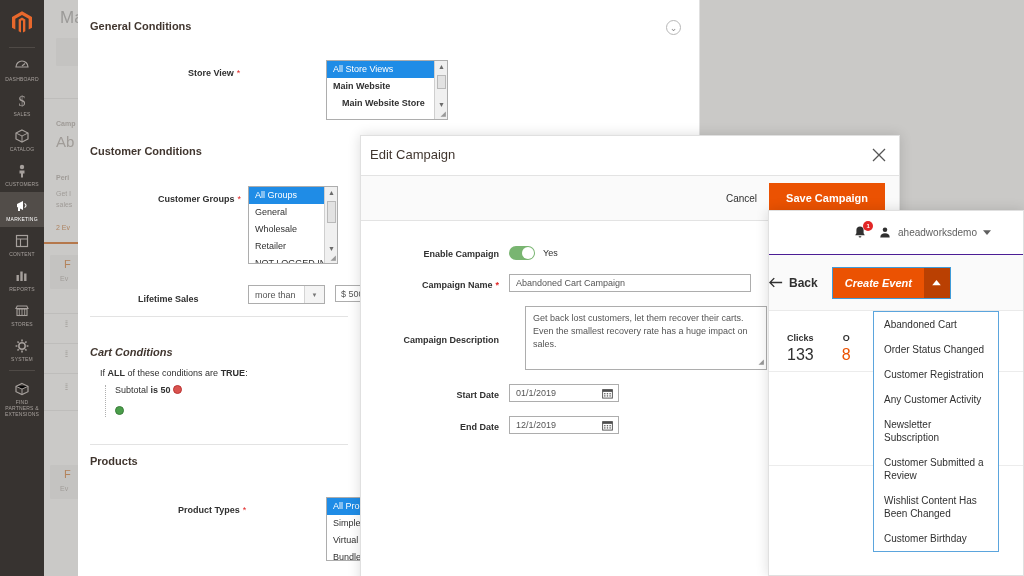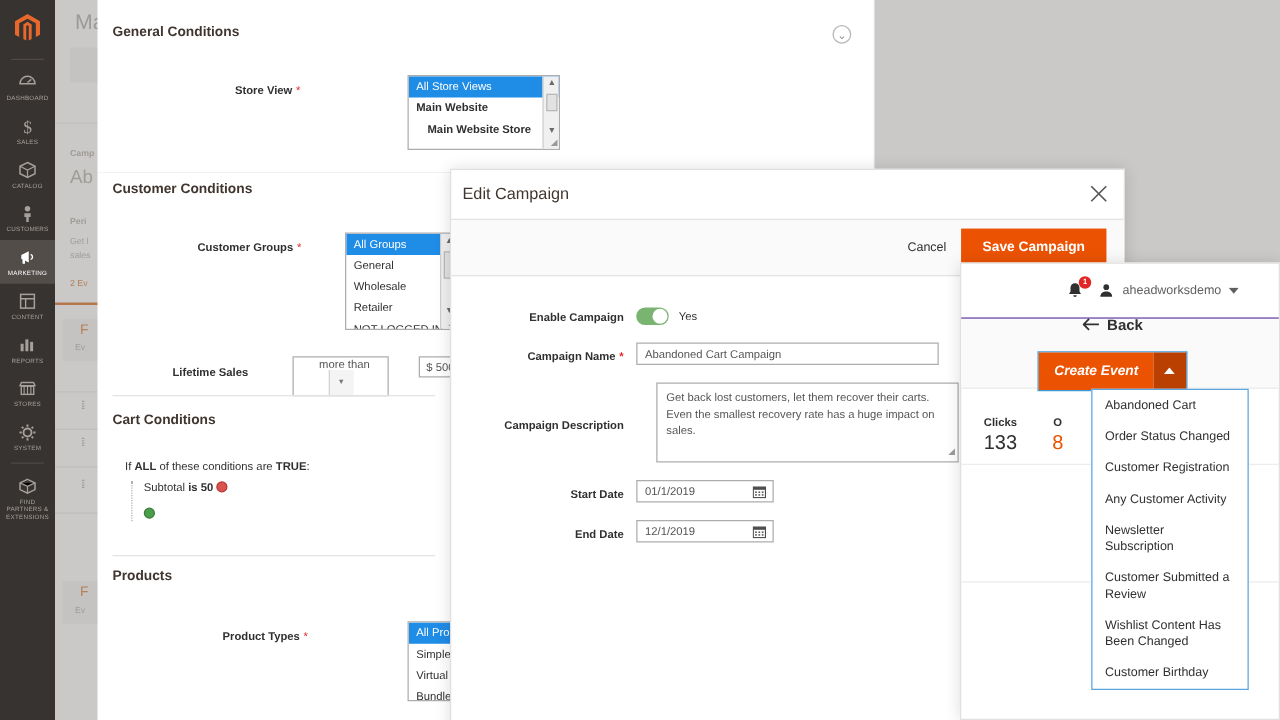--- a/index.html
+++ b/index.html
@@ -128,21 +128,21 @@
   }
   .rp-head { height:44px; display:flex; align-items:center; justify-content:flex-end; padding-right:32px; gap:10px; border-bottom:1px solid #4c1d95; }
   .bell-wrap { position:relative; width:16px; height:16px; cursor:pointer; }
   .bell-badge {
     position:absolute; right:-5px; top:-4px; background:#e22626; color:#fff;
     font-size:6px; font-weight:700; border-radius:50%; width:10px; height:10px;
     display:flex; align-items:center; justify-content:center; line-height:1;
   }
   .user-wrap { display:flex; align-items:center; gap:6px; cursor:pointer; }
   .user-name { font-size:10px; color:#5f5f5f; }
-  .rp-actions { height:56px; background:#fafafa; border-bottom:1px solid #eaeaea; display:flex; align-items:center; justify-content:center; padding-right:12px; gap:14px; position:relative;flex-direction:column; }
+  .rp-actions { height:56px; background:#fafafa; border-bottom:1px solid #eaeaea; display:flex; align-items:center; justify-content:flex-start; padding-right:12px; gap:14px; position:relative; }
   .back-btn { display:flex; align-items:center; gap:6px; font-size:12px; font-weight:600; color:#303030; cursor:pointer; }
   .split-btn { display:flex; border:1px solid #3f9bd8; }
   .split-main { background:#eb5202; color:#fff; font-weight:700; font-size:11px; padding:9px 12px; cursor:pointer;font-style:italic; }
   .split-toggle { background:#ba4002; color:#fff; width:26px; display:flex; align-items:center; justify-content:center; font-size:7px; cursor:pointer; }
   .dropdown {
     position:absolute; left:104px; top:56px; width:126px;
     background:#fff; border:1px solid #5ba5dd; z-index:5;
   }
   .dd-item { font-size:10px; color:#303030; padding:6px 10px; line-height:13px; cursor:pointer; }
   .stats-row { display:flex; padding:22px 0 0 18px; gap:28px; }
@@ -307,48 +307,48 @@
   </div>
 
   <div class="cond-panel2">
 
     <div class="sec-title" style="position:absolute; left:12px; top:7px;">Customer Conditions</div>
 
     <div style="position:absolute; left:80px; top:50px; width:125px;">
       <span class="field-label">Customer Groups</span><span class="req-star">*</span>
     </div>
 
-    <div class="multi-select" style="position:absolute; left:170px; top:48px; width:90px; height:78px;margin-left:28px;">
+    <div class="multi-select" style="position:absolute; left:170px; top:48px; width:90px; height:78px;">
       <div class="ms-opt sel">All Groups</div>
       <div class="ms-opt">General</div>
       <div class="ms-opt">Wholesale</div>
       <div class="ms-opt">Retailer</div>
       <div class="ms-opt">NOT LOGGED IN</div>
       <div class="ms-scroll">
         <div class="ms-arrow" style="top:2px;">▲</div>
         <div class="ms-thumb" style="top:14px; height:22px;"></div>
         <div class="ms-arrow" style="bottom:10px;">▼</div>
         <div class="ms-grip">◢</div>
       </div>
     </div>
 
     <div style="position:absolute; left:60px; top:150px; width:125px;">
       <span class="field-label">Lifetime Sales</span>
     </div>
-    <div class="select-box" style="position:absolute; left:156px; top:147px; width:77px; height:32px;flex-direction:column;">
+    <div class="select-box" style="position:absolute; left:170px; top:147px; width:77px; height:19px;">
       <div class="sv">more than</div>
       <div class="sa">▼</div>
     </div>
     <div class="text-box" style="position:absolute; left:257px; top:147px; width:40px; height:17px;">
       <span>$ 500</span>
     </div>
 
     <div class="hr" style="position:absolute; left:12px; top:178px; width:258px;"></div>
 
-    <div class="sec-title" style="position:absolute; left:12px; top:192px;">Cart Conditions</div>
+    <div class="sec-title" style="position:absolute; left:12px; top:208px;font-style:italic;">Cart Conditions</div>
 
     <div class="cond-tree" style="position:absolute; left:22px; top:230px;">
       <div class="ln1">
         <span>If</span>
         <b>ALL</b>
         <span>of these conditions are</span>
         <b>TRUE</b><span>:</span>
       </div>
       <div class="cond-rail">
         <div style="margin-bottom:11px;">

